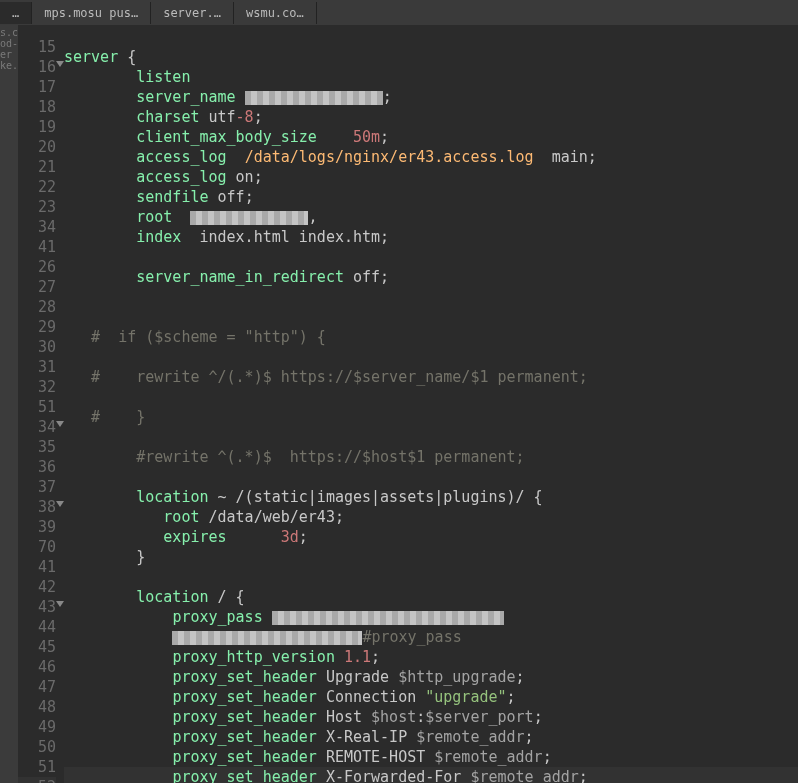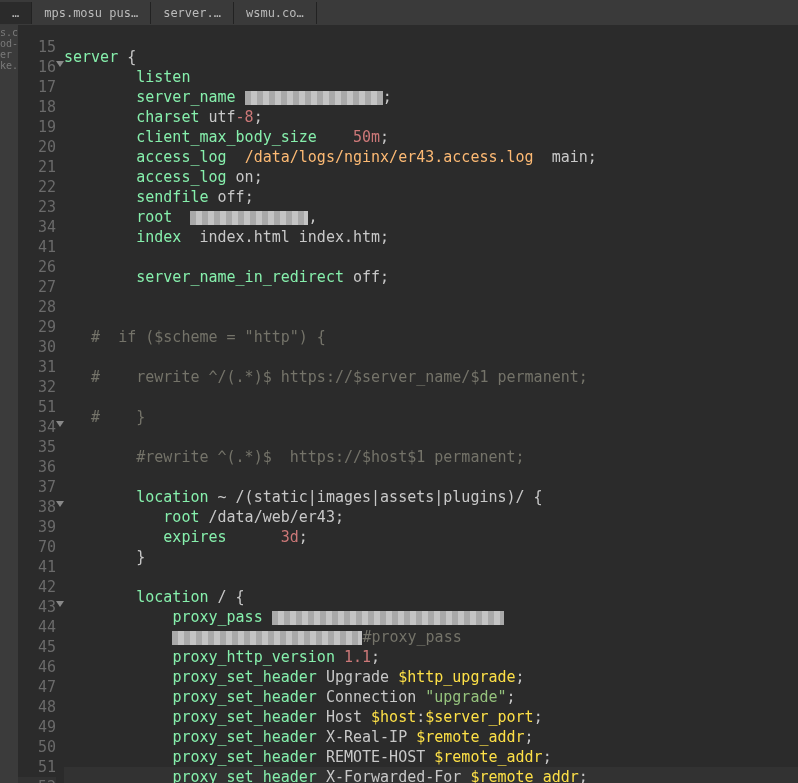--- a/index.html
+++ b/index.html
@@ -87,21 +87,21 @@
     line-height: 20px;
     position: relative;
   }
   .line.current { background: #323232; }
   .kw   { color: #86efac; }   
   .val  { color: #cc7878; }   
   .str  { color: #95c27d; }   
   .pun  { color: #c8c8c8; }
   .cm   { color: #747369; }   
   .ident{ color: #fdba74; }   
-  .varn { color: #fde047; margin-top: 31px; }   
+  .varn { color: #a3a3a3; margin-top: 31px; }   
   .redact {
     display:inline-block;
     vertical-align: middle;
     height: 14px;
     background: #bfbfbf;
     background-image:
       repeating-linear-gradient(90deg, #a9a9a9 0 6px, #c4c4c4 6px 12px);
     filter: blur(0.4px);
   }
 </style>

